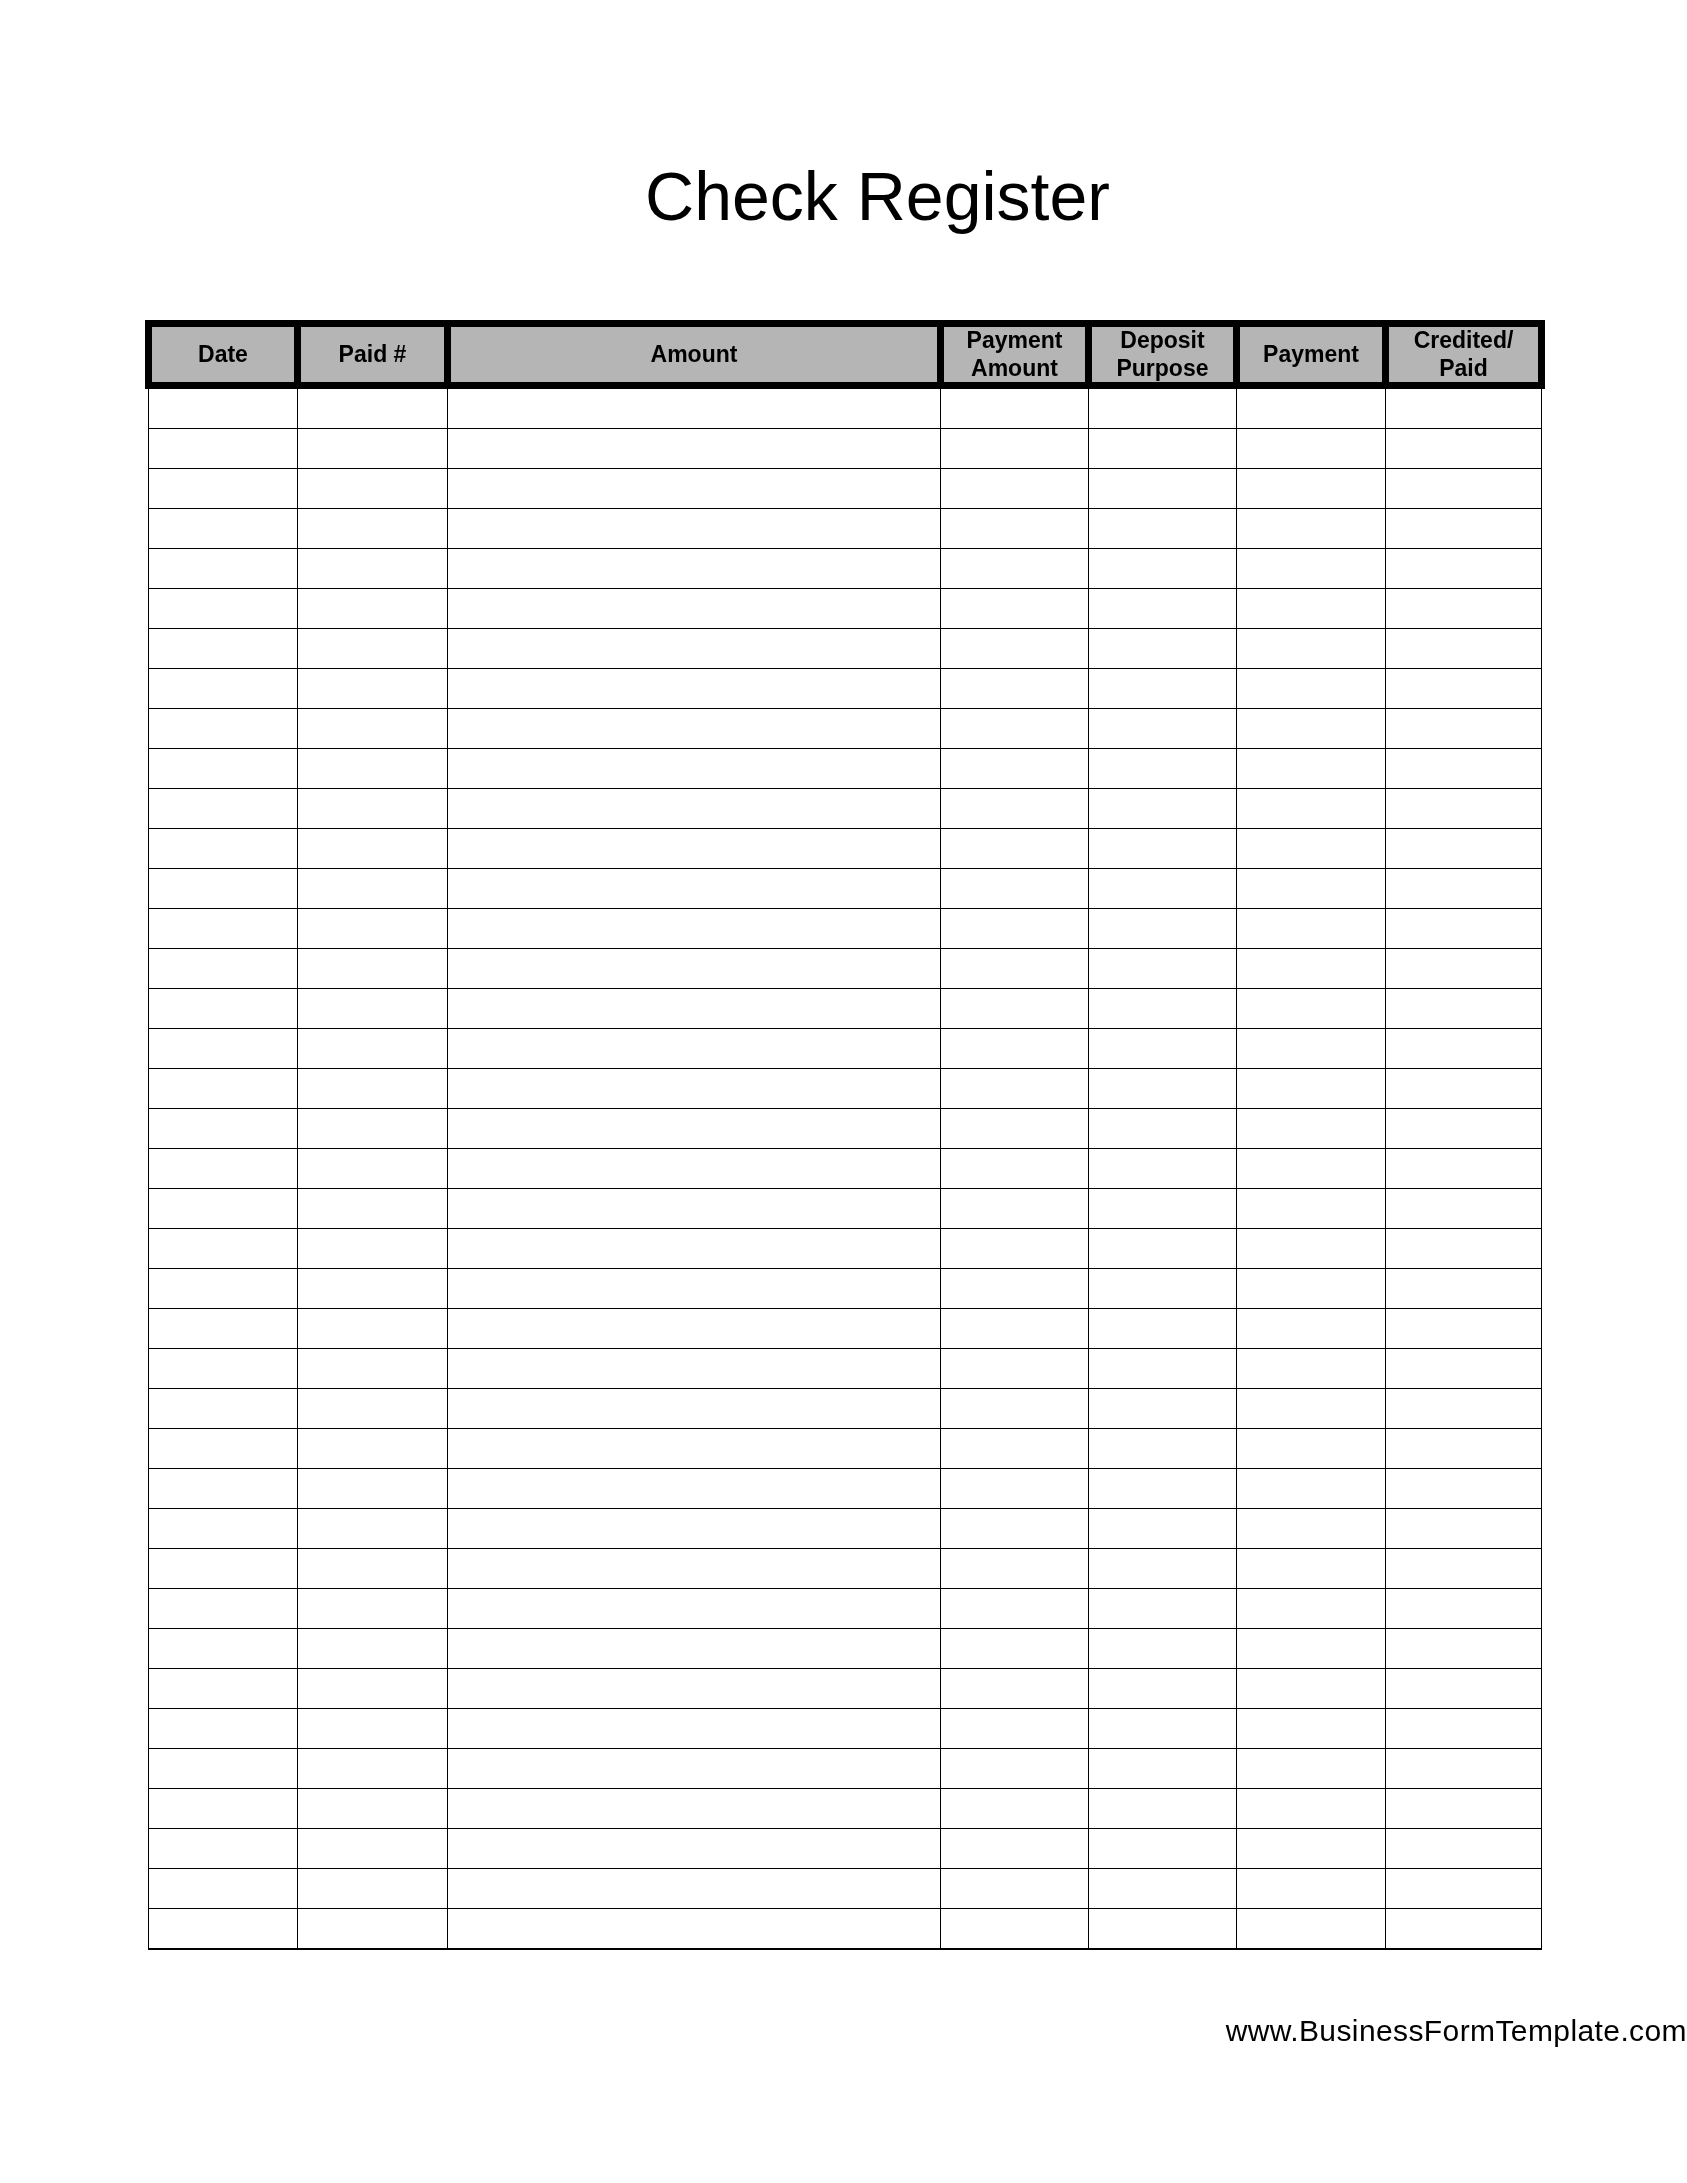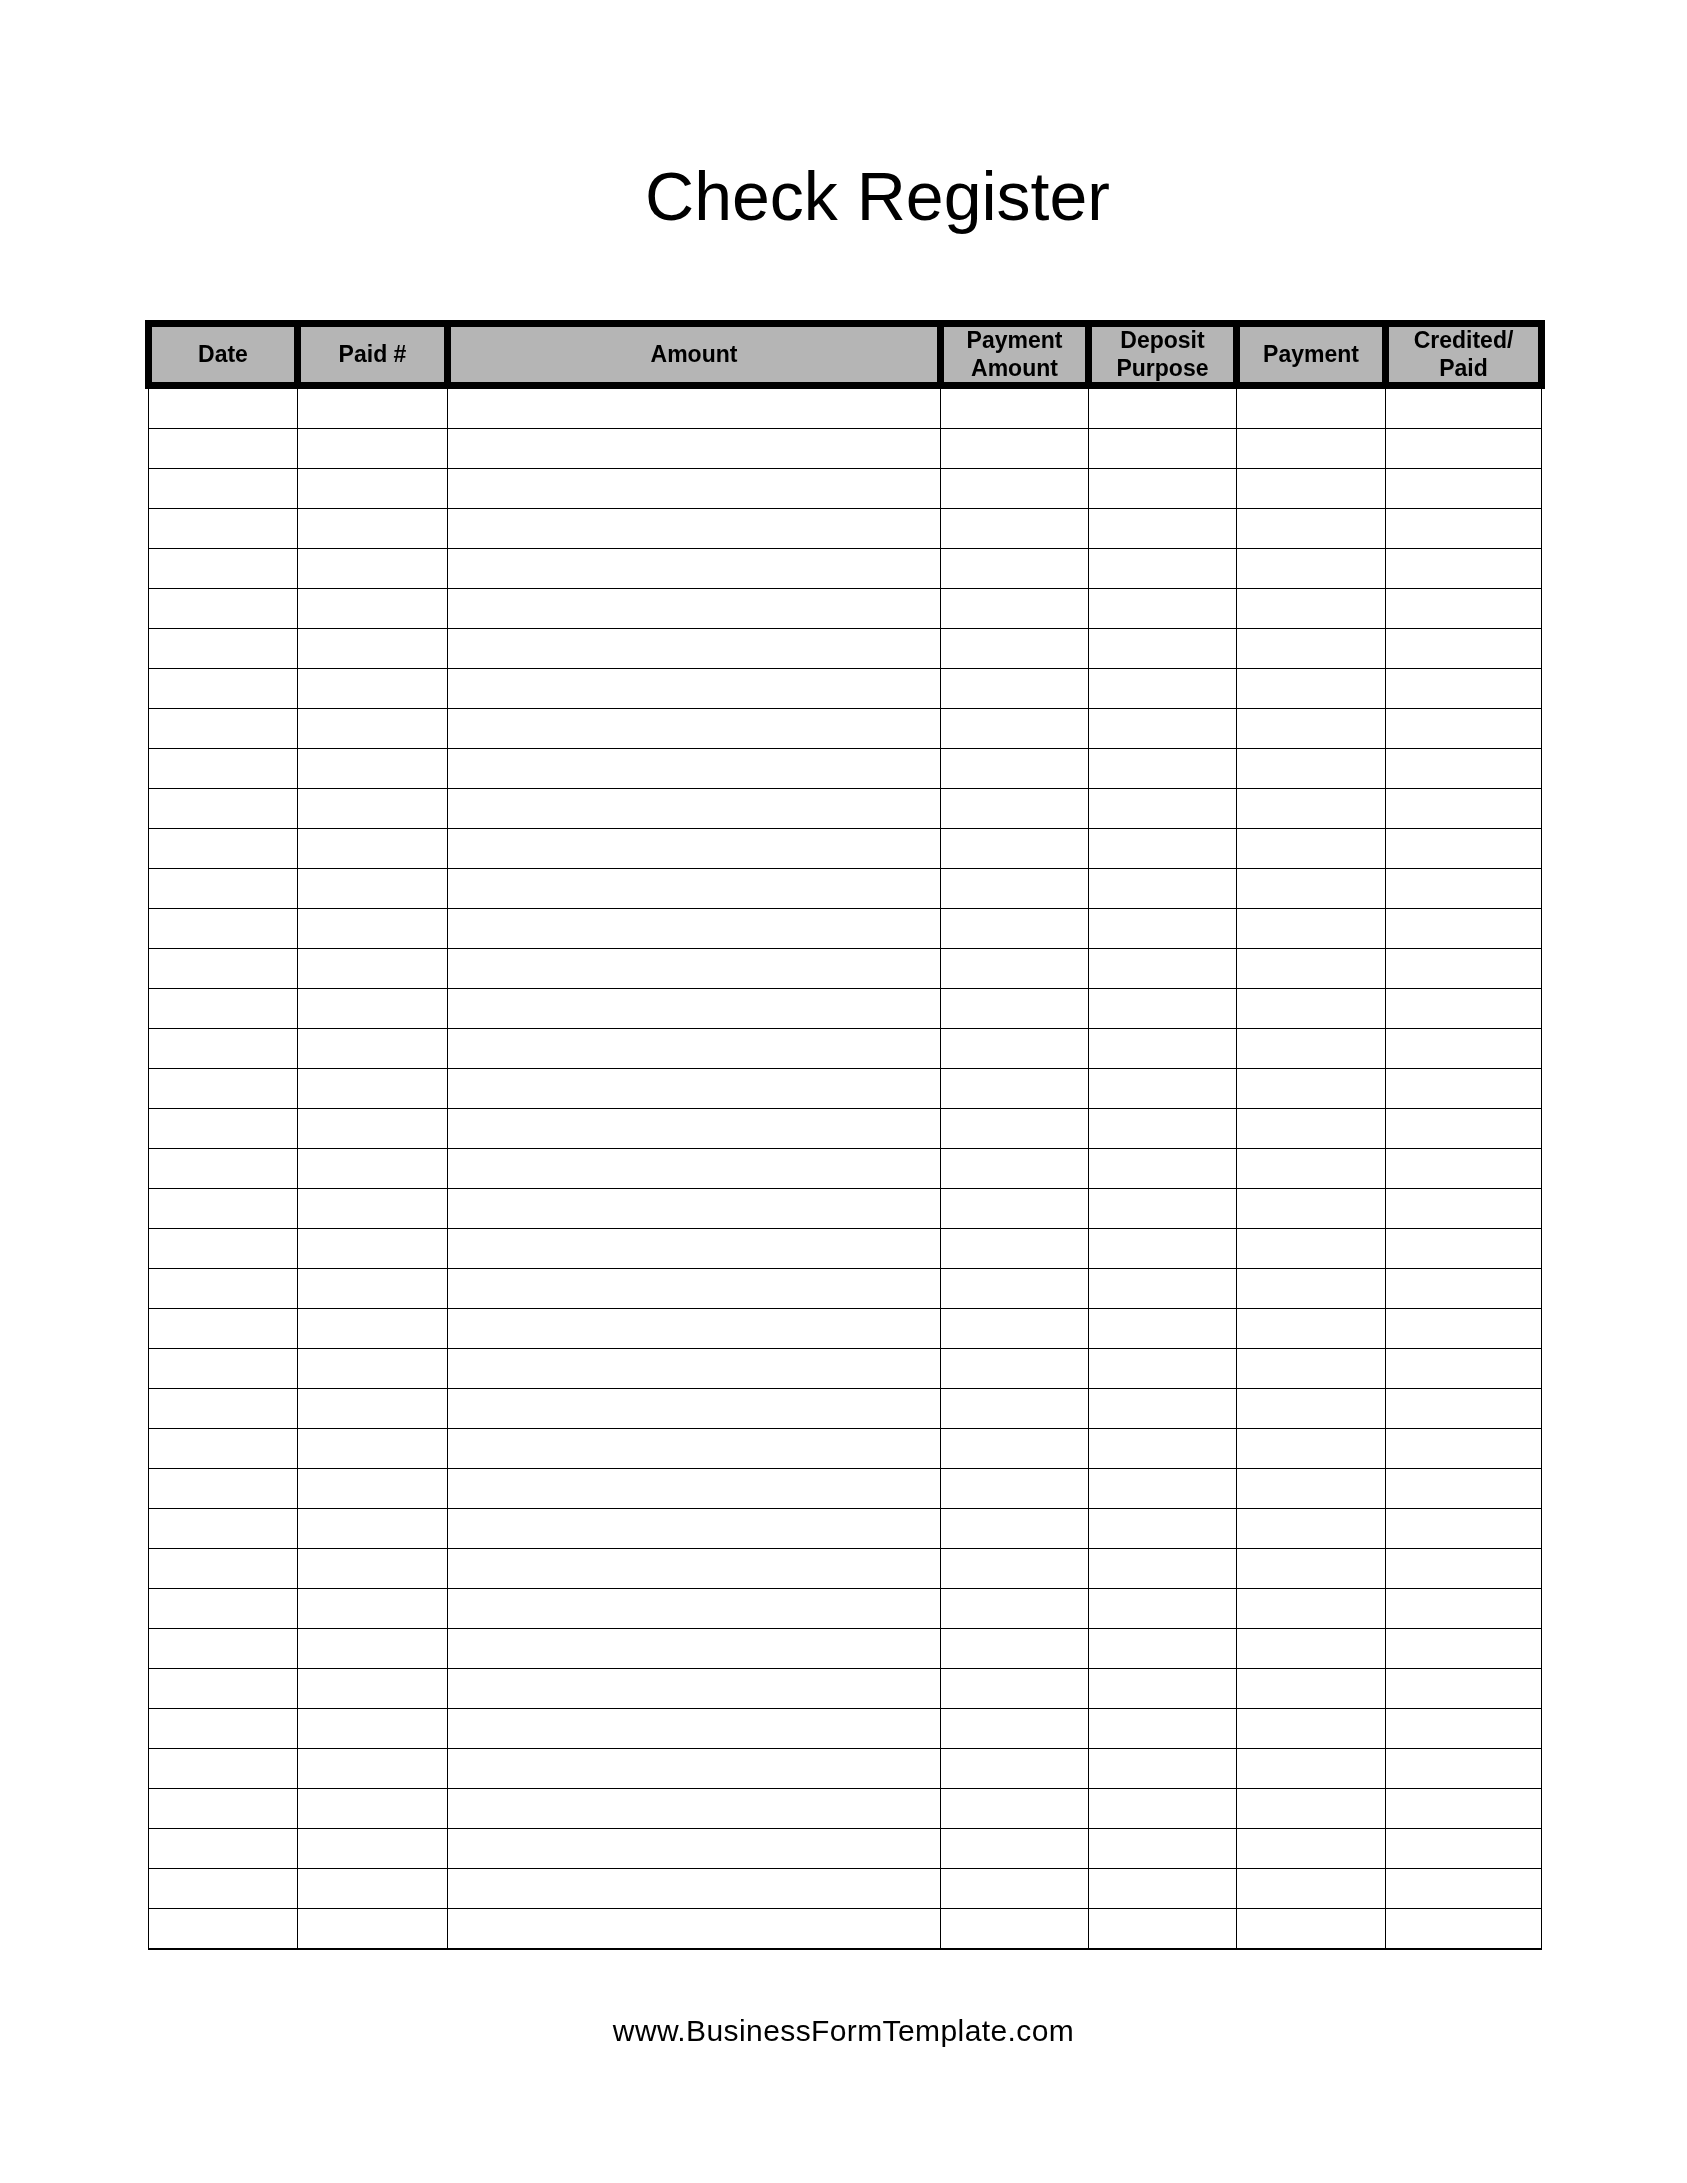--- a/index.html
+++ b/index.html
@@ -69,21 +69,21 @@
   }
   
   table.register tbody tr:last-child td {
     border-bottom-width: 2.6px;
   }
   .doc-footer {
     position: absolute;
     top: 2014px;
     left: 0;
     width: 100%;
-    text-align: center;
+    text-align: right;
     font-size: 30px;
     font-weight: 400;
     letter-spacing: 0.4px;
     color: #000;
   }
 </style>
 </head>
 <body>
 
 <div class="page" style="--header-bg: #b5b5b5; --border-color: #000000; --page-bg: #ffffff;">

